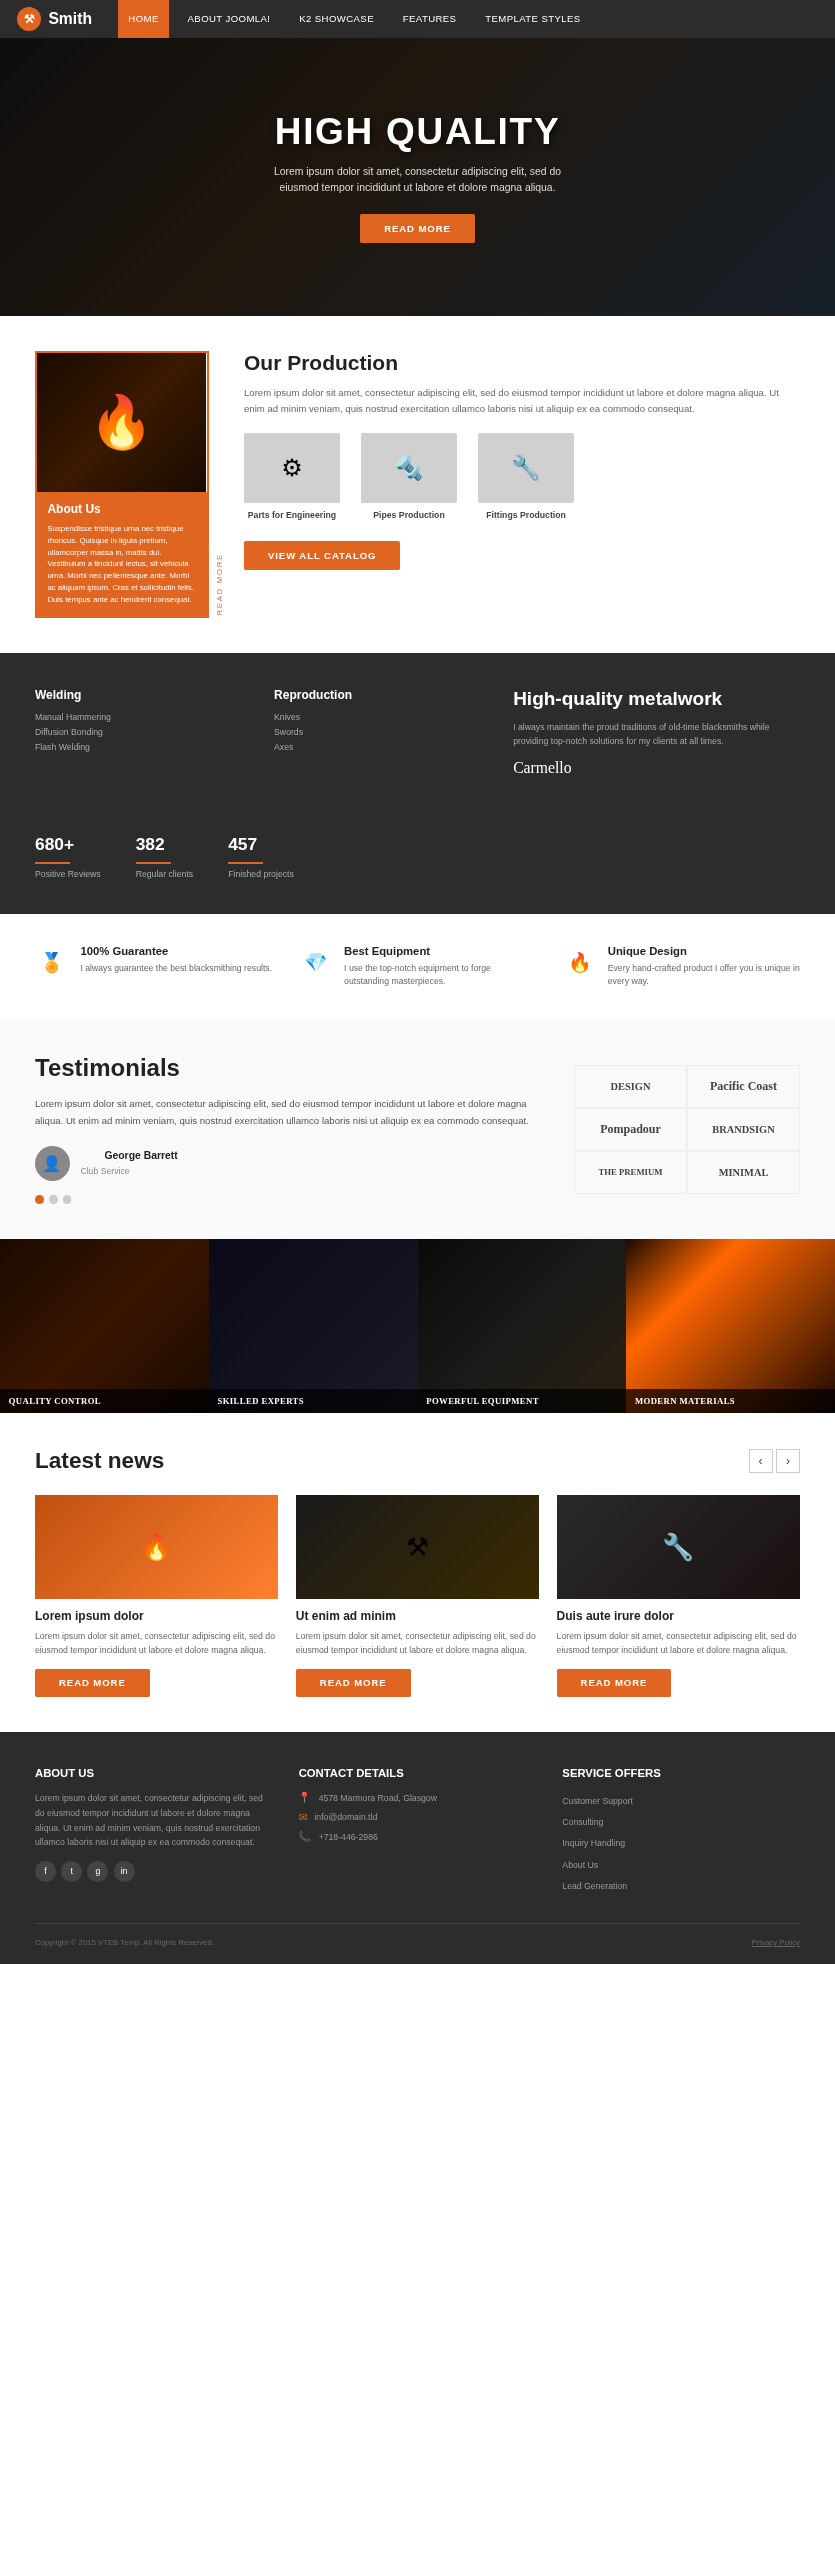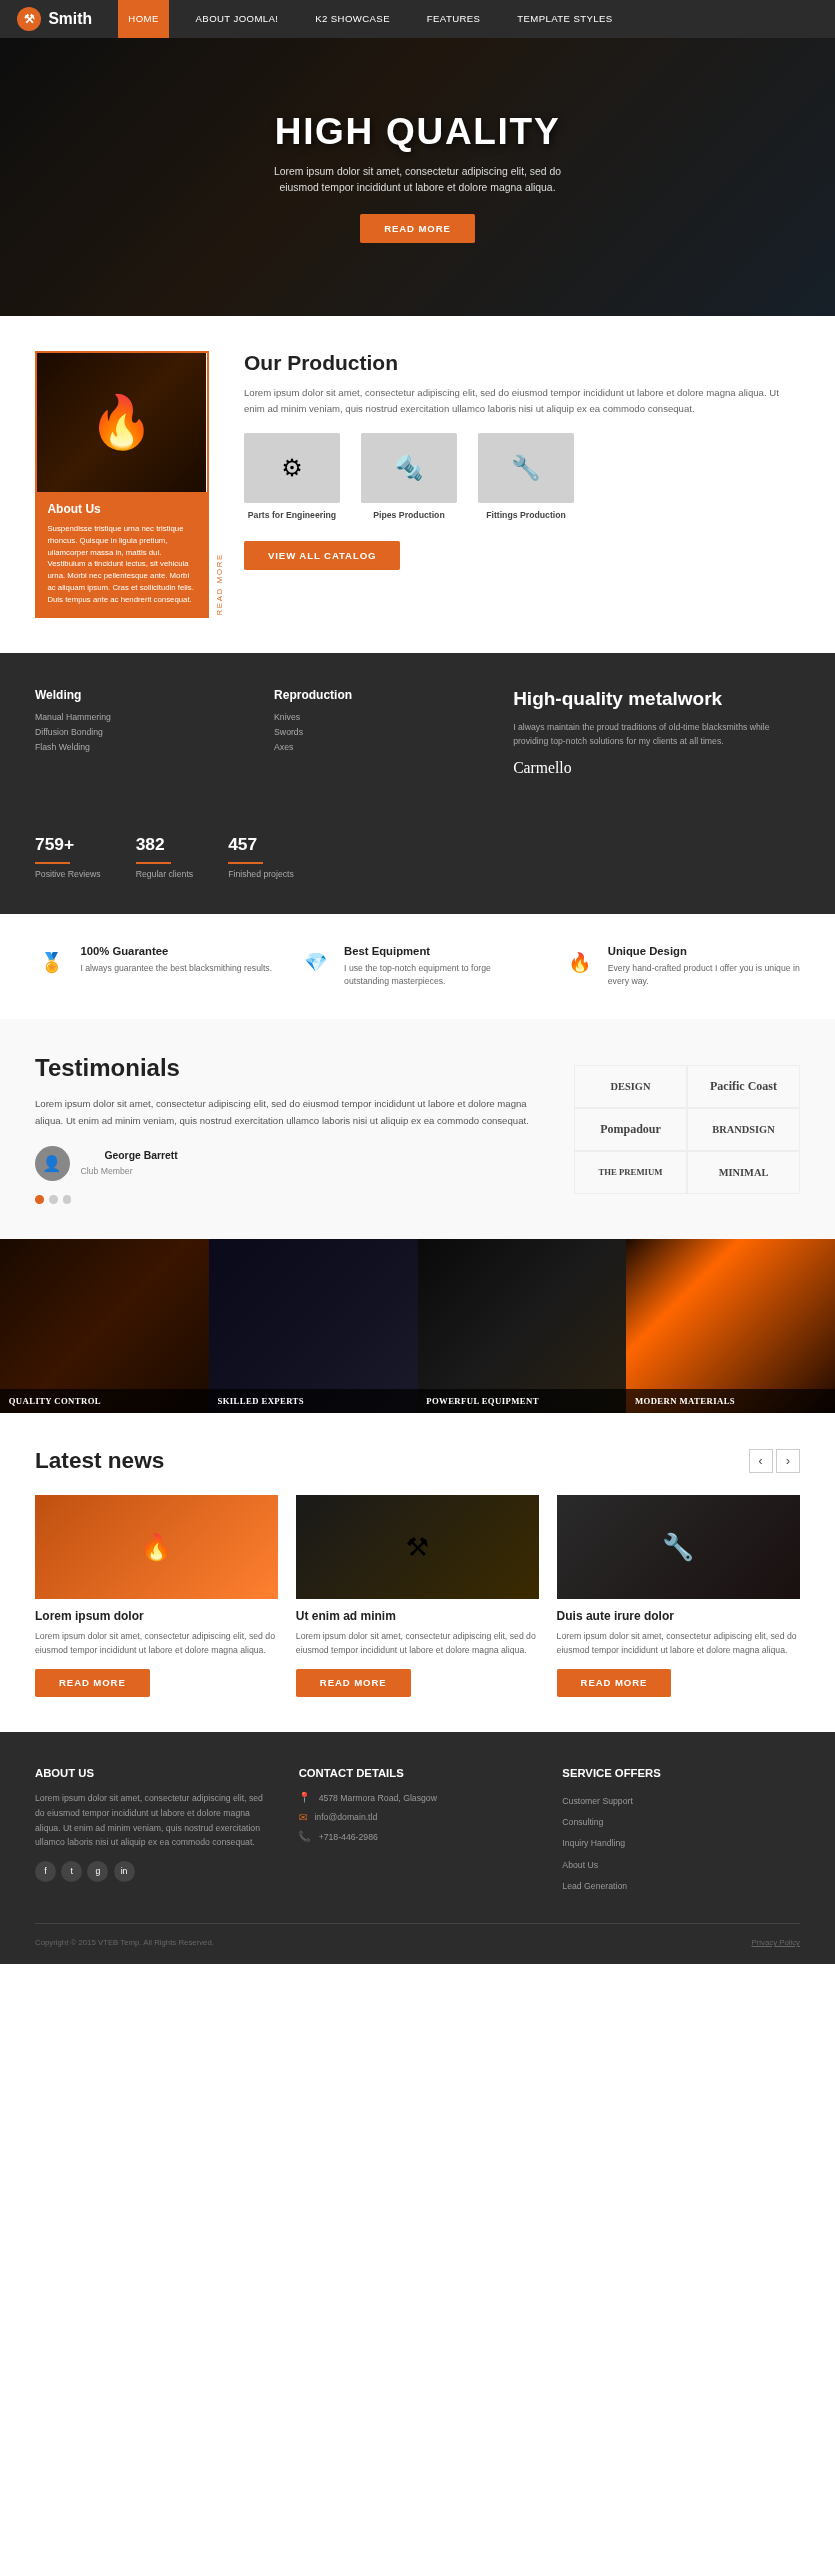--- a/index.html
+++ b/index.html
@@ -27,21 +27,21 @@
       height: 24px;
       background: #e06520;
       border-radius: 50%;
       display: flex;
       align-items: center;
       justify-content: center;
       font-size: 12px;
     }
     .nav-links {
       display: flex;
-      gap: 16px;
+      gap: 8px;
       list-style: none;
     }
     .nav-links li a {
       color: #fff;
       text-decoration: none;
       font-size: 9.6px;
       padding: 0 10.4px;
       line-height: 38px;
       display: block;
       text-transform: uppercase;
@@ -667,21 +667,21 @@
     </div>
     <div class="service-quote">
       <h2>High-quality metalwork</h2>
       <p>I always maintain the proud traditions of old-time blacksmiths while providing top-notch solutions for my clients at all times.</p>
       <div class="signature">Carmello</div>
     </div>
   </div>
   <div class="stats-row">
     <div class="stat-item">
       <div class="stat-number">
-        <span>759</span><span>+</span>
+        <span>680</span><span>+</span>
       </div>
       <div class="stat-divider"></div>
       <div class="stat-label">Positive Reviews</div>
     </div>
     <div class="stat-item">
       <div class="stat-number">
         <span>382</span>
       </div>
       <div class="stat-divider"></div>
       <div class="stat-label">Regular clients</div>
@@ -721,21 +721,21 @@
 </section>
 
 <section class="testimonials-section">
   <div class="testimonials-left">
     <h2>Testimonials</h2>
     <p class="testimonial-text">Lorem ipsum dolor sit amet, consectetur adipiscing elit, sed do eiusmod tempor incididunt ut labore et dolore magna aliqua. Ut enim ad minim veniam, quis nostrud exercitation ullamco laboris nisi ut aliquip ex ea commodo consequat.</p>
     <div class="testimonial-author">
       <div class="author-avatar">👤</div>
       <div class="author-info">
         <strong>George Barrett</strong>
-        <span>Club Member</span>
+        <span>Club Service</span>
       </div>
     </div>
     <div class="testimonial-dots">
       <div class="dot active"></div>
       <div class="dot"></div>
       <div class="dot"></div>
     </div>
   </div>
   <div class="brands-right">
     <div class="brand-item">

